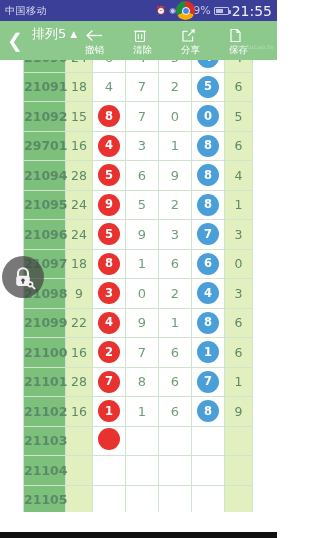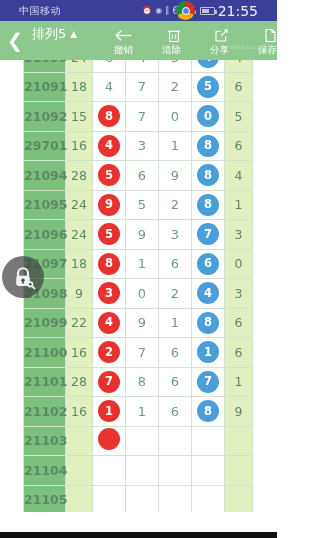--- a/index.html
+++ b/index.html
@@ -9,21 +9,21 @@
     font-family: "DejaVu Sans", "Liberation Sans", sans-serif;
     overflow: hidden;
   }
   #app { position: relative; width: 277px; height: 538px; overflow: hidden; background:#fff; }
 
   
   .statusbar {
     position: absolute; top:0; left:0; width:277px; height:21px;
     background:#3b3f98;
     display:flex; align-items:center; justify-content:space-between;
-    padding:0 19px;
+    padding:0 5px;
     color:#e8e8f5;
   }
   .statusbar .carrier { font-size:10px; letter-spacing:.5px; color:#dcdcf0; }
   .status-right { display:flex; align-items:center; gap:3px; }
   .sicon { font-size:8px; color:#c9c9e4; line-height:1; }
   .battpct { font-size:11px; color:#c9c9e4; }
   .battery {
     width:15px; height:8px; border:1px solid #bfbfe0; border-radius:1px;
     position:relative; display:inline-block;
   }
@@ -51,21 +51,21 @@
     width:30px; display:flex; align-items:center; justify-content:center;
     color:#ffffff; font-size:19px; font-weight:bold; padding-bottom:2px;
   }
   .tb-title{
     display:flex; align-items:center; gap:4px; color:#ffffff;
     font-size:13px; padding-bottom:14px; margin-left:2px;
   }
   .tb-caret{ font-size:9px; color:#ffffff; }
   .tb-spacer{ flex:1 1 auto; }
   .tb-act{
-    width:48px; display:flex; flex-direction:column; align-items:flex-end;
+    width:48px; display:flex; flex-direction:column; align-items:flex-start;
     justify-content:center; gap:1px; color:#ffffff;
   }
   .tb-act .gl{ height:17px; display:flex; align-items:center; justify-content:center; }
   .tb-act .lbl{ font-size:9.5px; color:#ffffff; line-height:1; }
   .tb-act svg{ display:block; }
   .watermark{
     position:absolute; right:3px; top:22px; font-size:6px; color:#b6dbb4;
     letter-spacing:.3px; pointer-events:none;
   }
 

